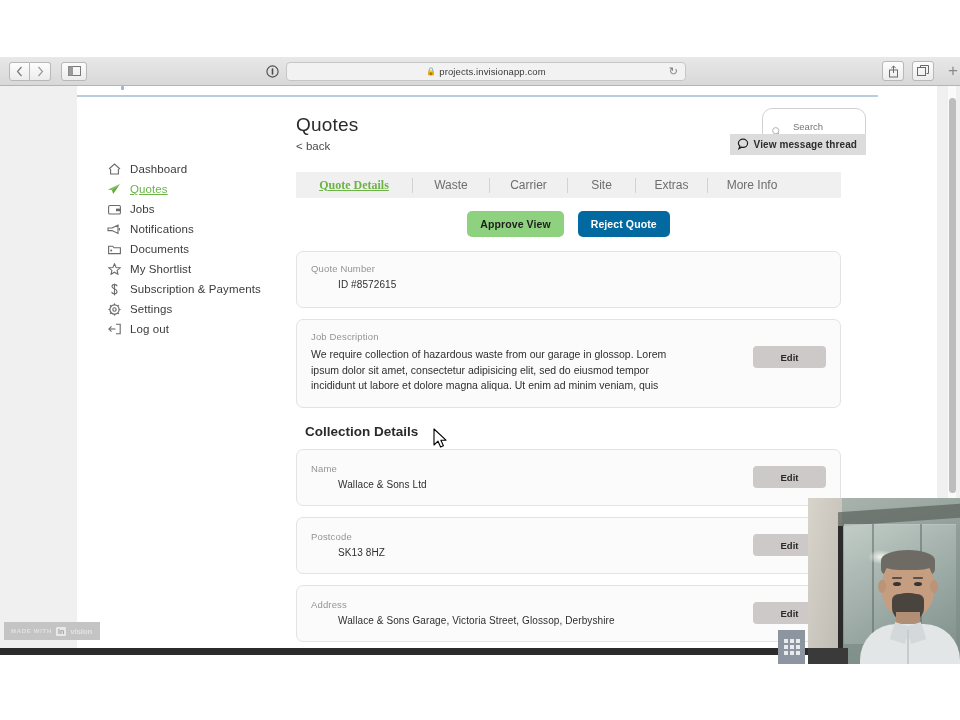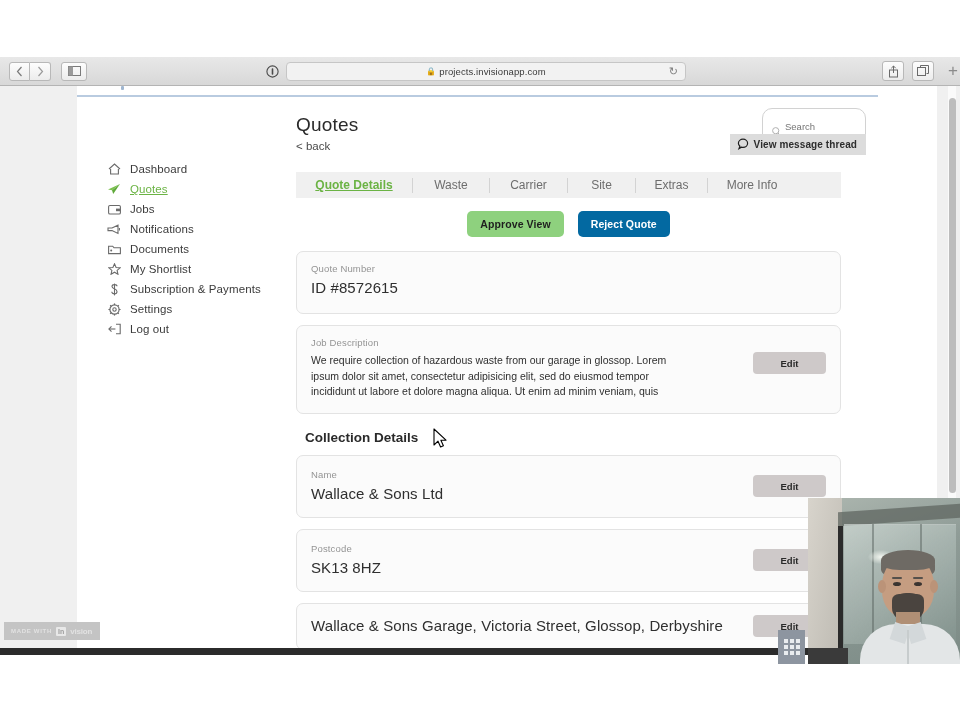--- a/index.html
+++ b/index.html
@@ -73,63 +73,63 @@
   .nav-item.active .nav-label { color:#6bb344; text-decoration:underline; }
 
   
   .main { position:absolute; left:219px; top:28px; width:570px; }
   .page-title { font-size:19px; color:#2a2a2a; font-weight:400; letter-spacing:.2px; }
   .back-link { font-size:11.5px; color:#4a4a4a; margin-top:4px; display:inline-block; }
 
   .search-box {
     position:absolute; right:0px; top:-6px; width:104px; height:37px;
     border:1px solid #d2d2d2; border-radius:10px; background:#fff;
-    display:flex; align-items:center; padding-left:9px;
+    display:flex; align-items:center; padding-left:9px;gap:8px;
   }
   .search-icon { width:9px; height:9px; color:#b0b0b0; flex:0 0 9px; }
   .search-input {
     border:none; outline:none; background:transparent;
     font-family:"Liberation Sans", sans-serif; font-size:9.5px; color:#9a9a9a;
     margin-left:4px; width:74px;
   }
   .msg-thread-btn {
     position:absolute; right:0px; top:20px; height:21px;
     background:#dcdcdc; border-radius:0; display:flex; align-items:center;
     padding:0 9px 0 7px; gap:5px;
   }
   .msg-thread-btn .lbl { font-size:10px; color:#2d2d2d; font-weight:bold; letter-spacing:.1px; }
 
   
   .tabbar {
     position:absolute; left:0; top:58px; width:545px; height:26px;
     background:#f0f0f0; display:flex; align-items:center;
   }
   .tab { font-size:12px; color:#6d6d6d; padding:0 0px; flex:0 0 auto; text-align:center; }
-  .tab.active { color:#6bb344; font-weight:bold; text-decoration:underline; }
+  .tab.active { color:#6bb344; font-weight:bold; text-decoration:underline;font-family:Liberation Serif, serif; }
   .tab-sep { width:1px; height:15px; background:#d3d3d3; flex:0 0 1px; }
 
   
   .actions { position:absolute; left:0; top:97px; width:545px; display:flex;
     justify-content:center; gap:14px; }
   .btn-approve, .btn-reject {
     border:none; border-radius:5px; padding:7px 13px;
     font-family:"Liberation Sans", sans-serif; font-size:10.5px; font-weight:bold;
     letter-spacing:.1px; cursor:pointer;
   }
   .btn-approve { background:#8ed17e; color:#1e1e1e; }
   .btn-reject { background:#0369a1; color:#ffffff; }
 
   
   .cards { position:absolute; left:0; top:137px; width:545px; }
   .card {
     background:#fbfbfb; border:1px solid #e3e3e3; border-radius:7px;
     padding:11px 14px 13px 14px; margin-bottom:11px; position:relative;
   }
   .card-label { font-size:9.5px; color:#949494; letter-spacing:.15px; margin-bottom:5px; }
-  .card-value { font-size:15px; color:#2f2f2f; letter-spacing:.1px; }
+  .card-value { font-size:10px; color:#2f2f2f; letter-spacing:.1px;margin-left:27px; }
   .card-para { font-size:10.5px; color:#2f2f2f; line-height:15.5px; width:385px; }
   .edit-btn {
     position:absolute; right:14px; top:50%; transform:translateY(-50%);
     width:73px; height:22px; background:#cec9c9; border:none; border-radius:4px;
     font-family:"Liberation Sans", sans-serif; font-size:9.5px; font-weight:bold; color:#2a2a2a;
     cursor:pointer;
   }
   .card.desc .edit-btn { top:26px; transform:none; }
   .section-head { font-size:13.5px; color:#2a2a2a; margin:16px 0 10px 9px; }
 
@@ -448,20 +448,21 @@
             <button class="edit-btn">Edit</button>
           </div>
 
           <div class="card" style="padding:13px 14px 15px 14px">
             <div class="card-label">Postcode</div>
             <div class="card-value">SK13 8HZ</div>
             <button class="edit-btn">Edit</button>
           </div>
 
           <div class="card" style="padding:13px 14px 15px 14px">
+            <div class="card-label">Address</div>
             <div class="card-value">Wallace &amp; Sons Garage, Victoria Street, Glossop, Derbyshire</div>
             <button class="edit-btn">Edit</button>
           </div>
 
         </div>
       </div>
     </div>
 
     <div class="watermark">
       <span class="mw">MADE WITH</span>

